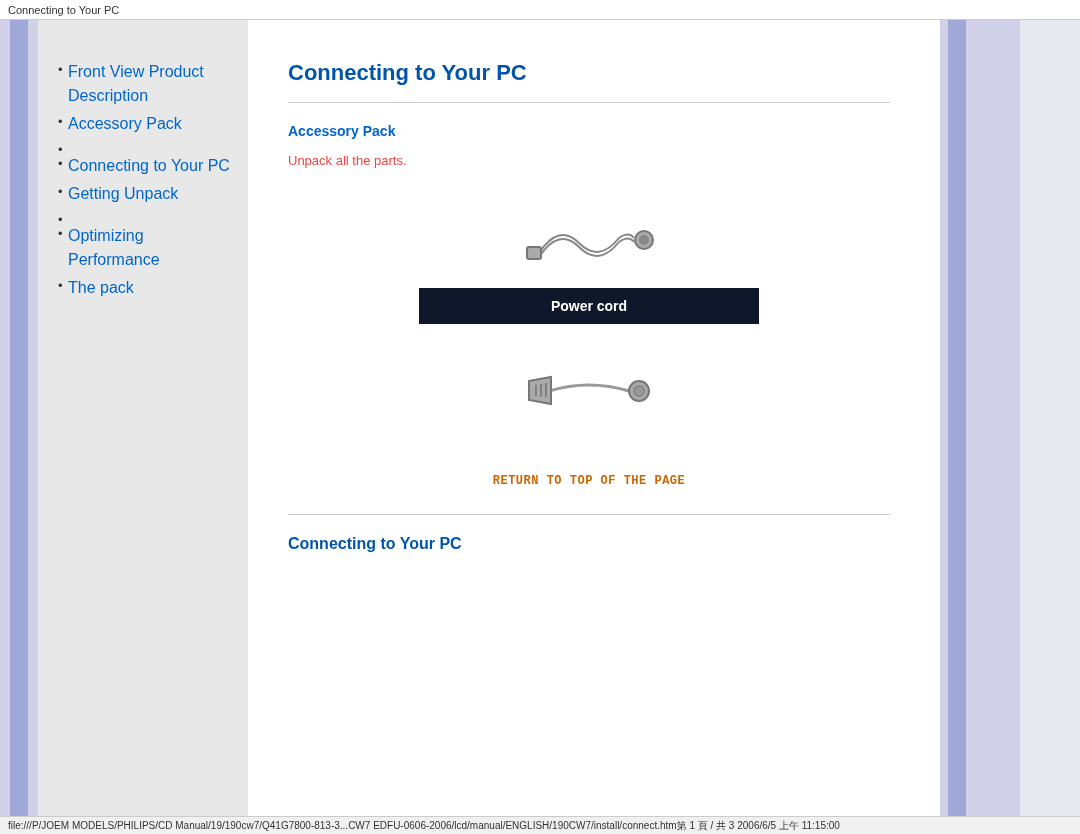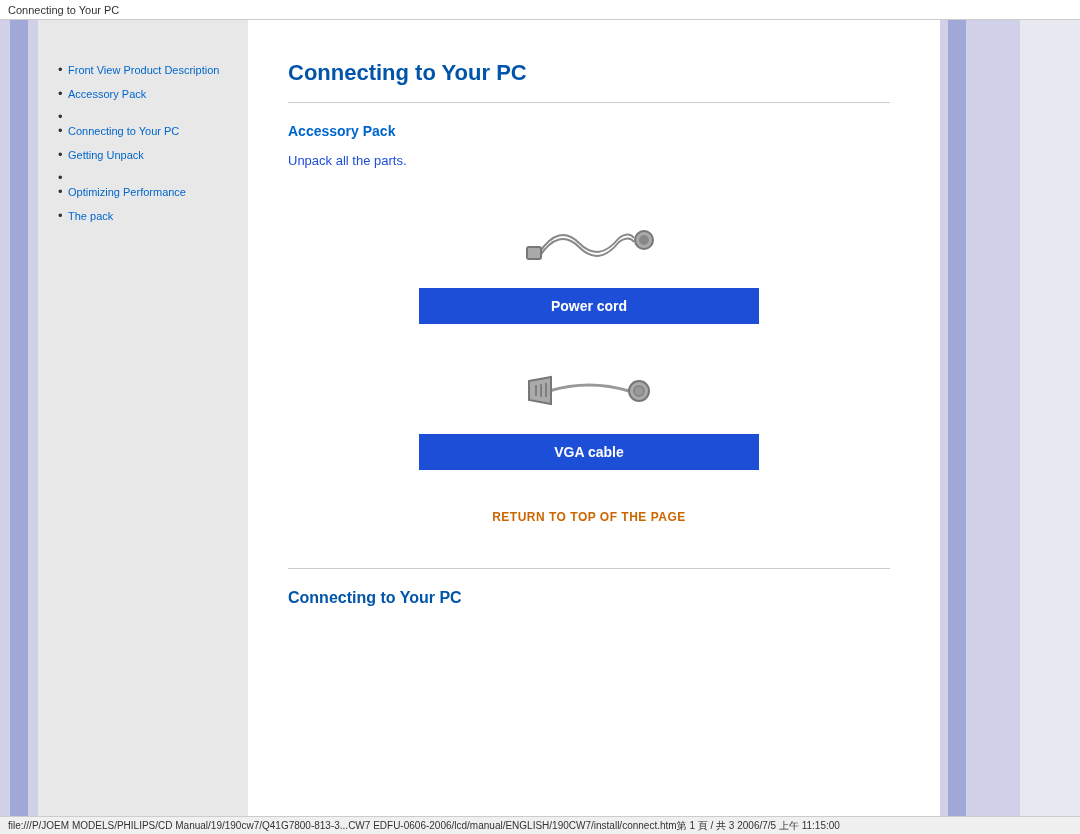--- a/index.html
+++ b/index.html
@@ -67,21 +67,21 @@
     .sidebar-nav li::before {
       content: "•";
       position: absolute;
       left: 0;
       color: #333;
     }
 
     .sidebar-nav li a {
       color: #0066cc;
       text-decoration: none;
-      font-size: 11px;
+      font-size: 16px;
     }
 
     .sidebar-nav .spacer {
       height: 10px;
     }
 
     
     .main-content {
       flex: 1;
       background: white;
@@ -124,21 +124,21 @@
 
     .section-title {
       font-size: 14px;
       font-weight: bold;
       color: #0066cc;
       margin-bottom: 14px;
     }
 
     .intro-text {
       font-size: 13px;
-      color: #1d4ed8;
+      color: #ef4444;
       margin-bottom: 30px;
     }
 
     
     .items-container {
       display: flex;
       flex-direction: column;
       align-items: center;
       gap: 0px;
       margin-bottom: 20px;
@@ -154,21 +154,21 @@
 
     .item-image {
       height: 90px;
       display: flex;
       align-items: center;
       justify-content: center;
       margin-bottom: 0px;
     }
 
     .item-label {
-      background: #1d4ed8;
+      background: #0f172a;
       color: white;
       font-weight: bold;
       font-size: 14px;
       text-align: center;
       padding: 10px 0;
       width: 340px;
     }
 
     
     .cable-svg {
@@ -178,21 +178,22 @@
 
     
     .return-top {
       color: #cc6600;
       text-decoration: none;
       font-size: 12px;
       font-weight: bold;
       letter-spacing: 0.5px;
       display: block;
       text-align: center;
-      margin: 20px 0 44px 0;
+      margin: 20px 0 26px 0;
+      font-family: Liberation Mono, monospace;
     }
 
     .bottom-title {
       font-size: 16px;
       font-weight: bold;
       color: #0055aa;
       margin-top: 10px;
     }
 
     
@@ -288,21 +289,20 @@
               <polygon points="20,32 42,28 42,55 20,51" fill="#aaa" stroke="#777"></polygon>
               <line x1="27" y1="36" x2="27" y2="47" stroke="#555" stroke-width="1"></line>
               <line x1="32" y1="35" x2="32" y2="48" stroke="#555" stroke-width="1"></line>
               <line x1="37" y1="34" x2="37" y2="48" stroke="#555" stroke-width="1"></line>
 
               <circle cx="130" cy="42" r="10" fill="#aaa" stroke="#777"></circle>
               <circle cx="130" cy="42" r="5" fill="#999"></circle>
             </g>
           </svg>
         </div>
-        <div class="item-label">VGA cable</div>
       </div>
 
 
     </div>
 
     <a href="#" class="return-top">RETURN TO TOP OF THE PAGE</a>
 
     <hr class="divider">
 
     <h2 class="bottom-title">Connecting to Your PC</h2>
@@ -311,14 +311,14 @@
 
   <div class="right-accent">
     <div class="right-accent-inner"></div>
   </div>
 
   <div class="far-right"></div>
 
 </div>
 
 <div class="status-bar">
-  <span>file:///P/JOEM MODELS/PHILIPS/CD Manual/19/190cw7/Q41G7800-813-3...CW7 EDFU-0606-2006/lcd/manual/ENGLISH/190CW7/install/connect.htm第 1 頁 / 共 3 2006/7/5 上午 11:15:00</span>
+  <span>file:///P/JOEM MODELS/PHILIPS/CD Manual/19/190cw7/Q41G7800-813-3...CW7 EDFU-0606-2006/lcd/manual/ENGLISH/190CW7/install/connect.htm第 1 頁 / 共 3 2006/6/5 上午 11:15:00</span>
 </div>
 
 </body></html>

